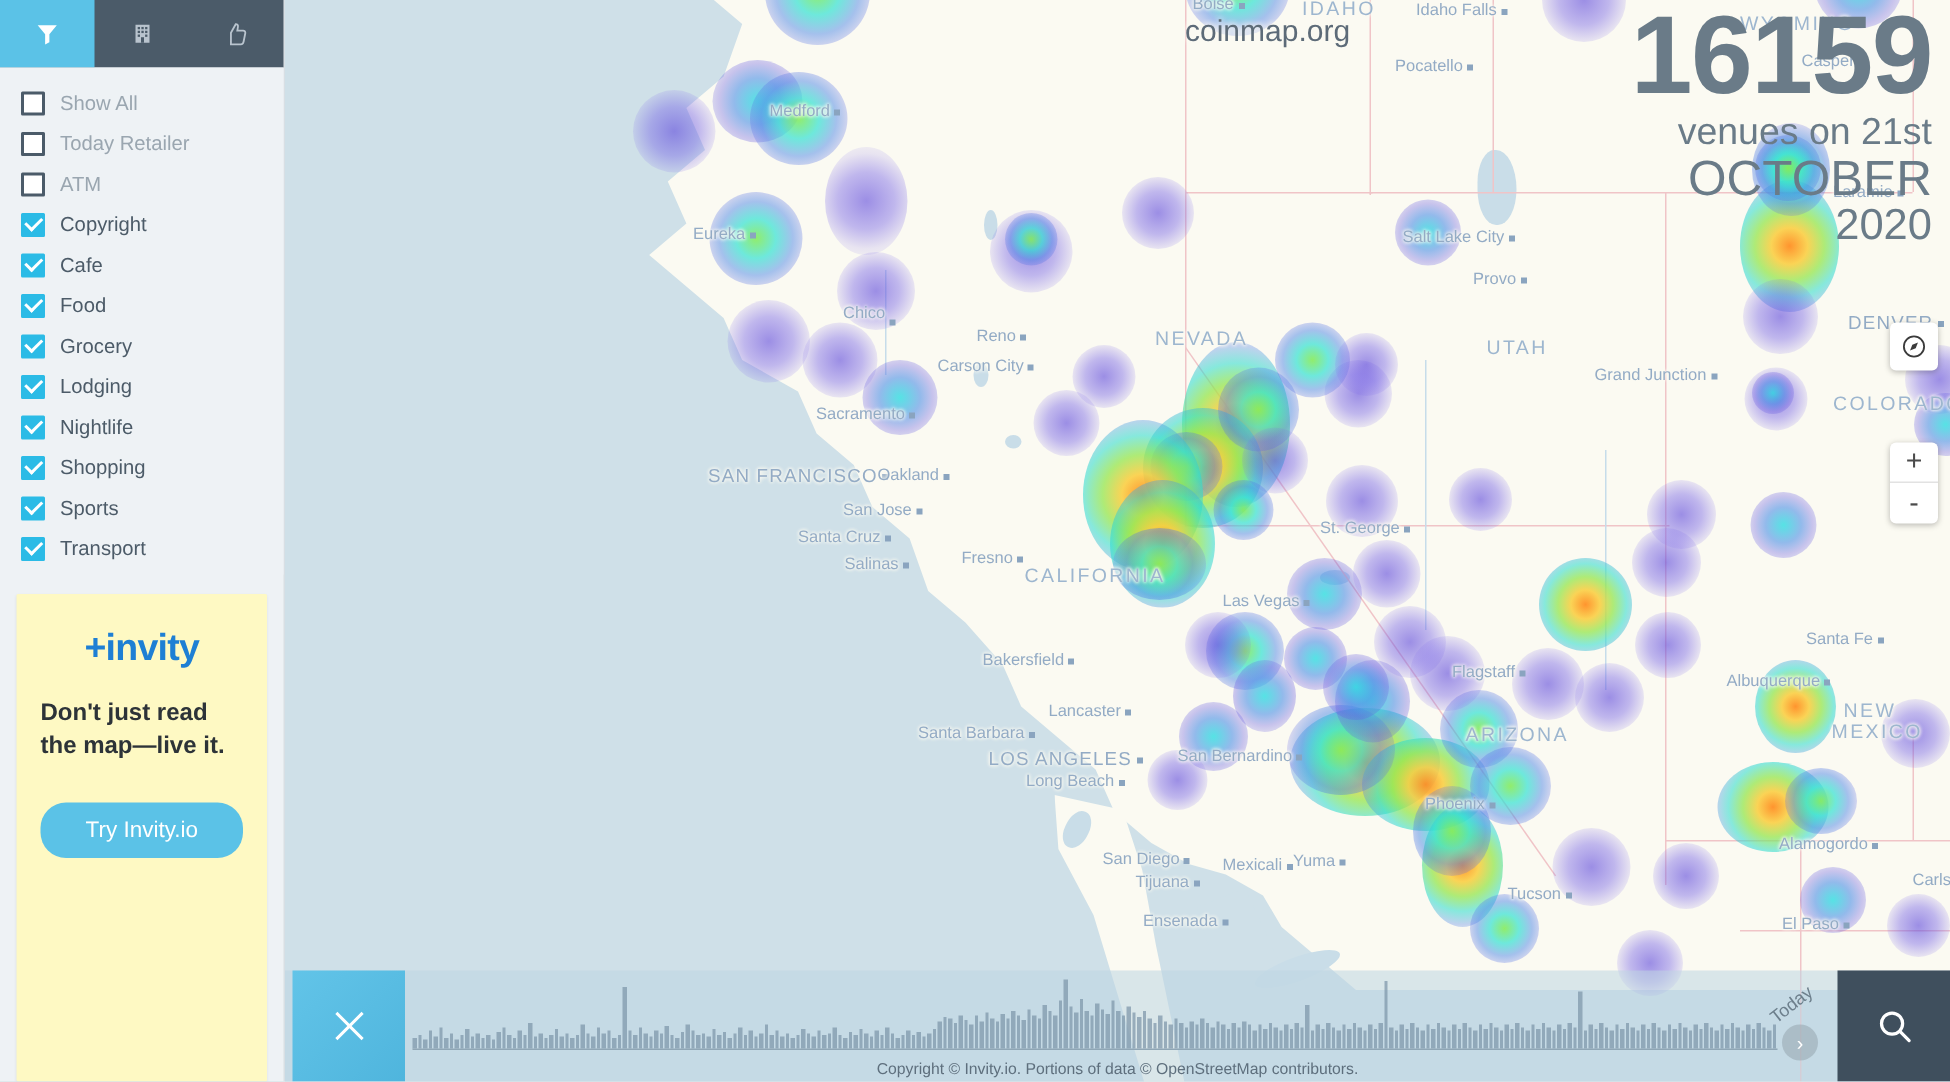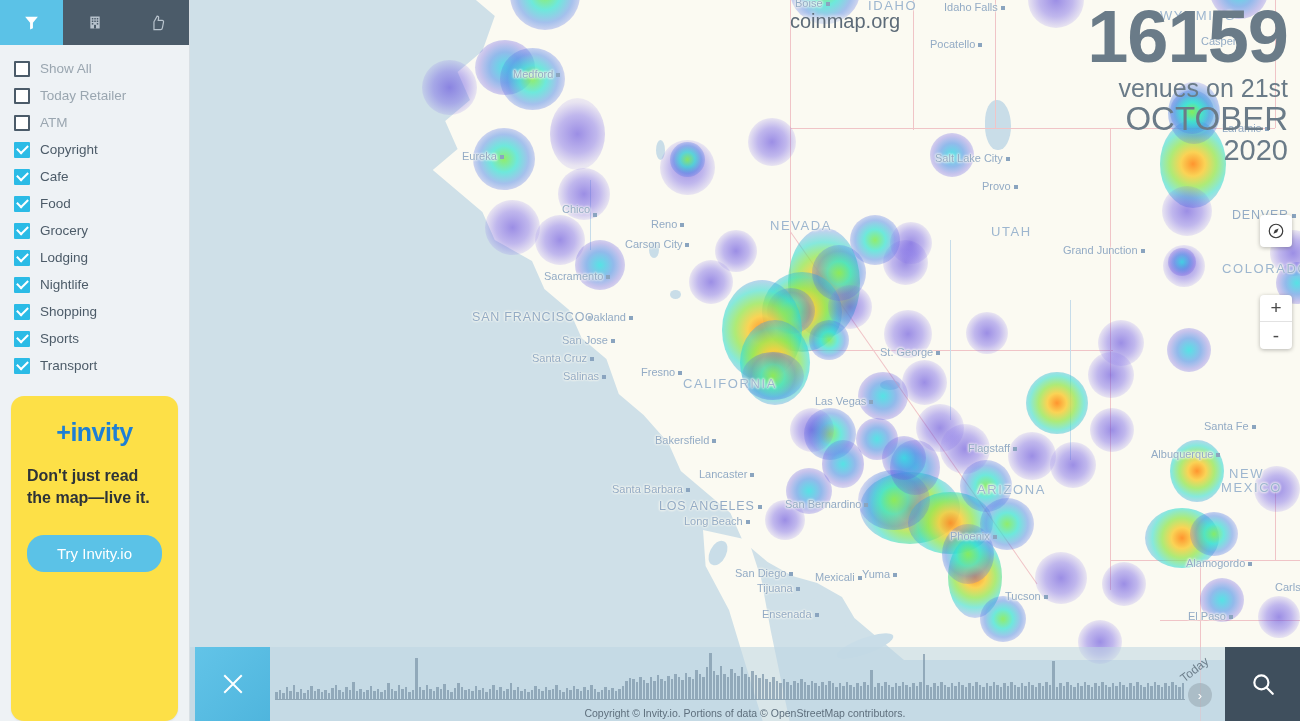--- a/index.html
+++ b/index.html
@@ -149,21 +149,21 @@
   .cb.checked { background:#2bbbe6; border-color:#2bbbe6; }
   .cb.checked::after {
     content: ""; display:block; width: 9px; height: 5px;
     border-left: 2px solid #fff; border-bottom: 2px solid #fff;
     transform: rotate(-45deg) translate(1px,-1px);
   }
   .filter-label { font-size: 13.5px; color: #4c5b68; }
   .filter-label.dim { color: #9aa6b0; }
 
   #ad-card {
-    margin: 13px 11px 0 11px; background:#fde047; border-radius: 13px;
+    margin: 13px 11px 0 11px; background:#fef9c3; border-radius: 1px;
     padding: 22px 16px 32px 16px; box-shadow: 0 1px 2px rgba(0,0,0,.07);
     flex: 1 1 auto; overflow: hidden;
   }
   #ad-logo {
     text-align:center; font-size: 25px; font-weight:bold; color:#1e7fd4;
     letter-spacing: -.5px; margin-bottom: 18px;
   }
   #ad-head { font-size: 16px; font-weight:bold; color:#2d3338; line-height:1.35; margin-bottom:13px; }
   #ad-body { font-size: 14.5px; color:#3a434b; line-height:1.45; }
   #ad-btn {

